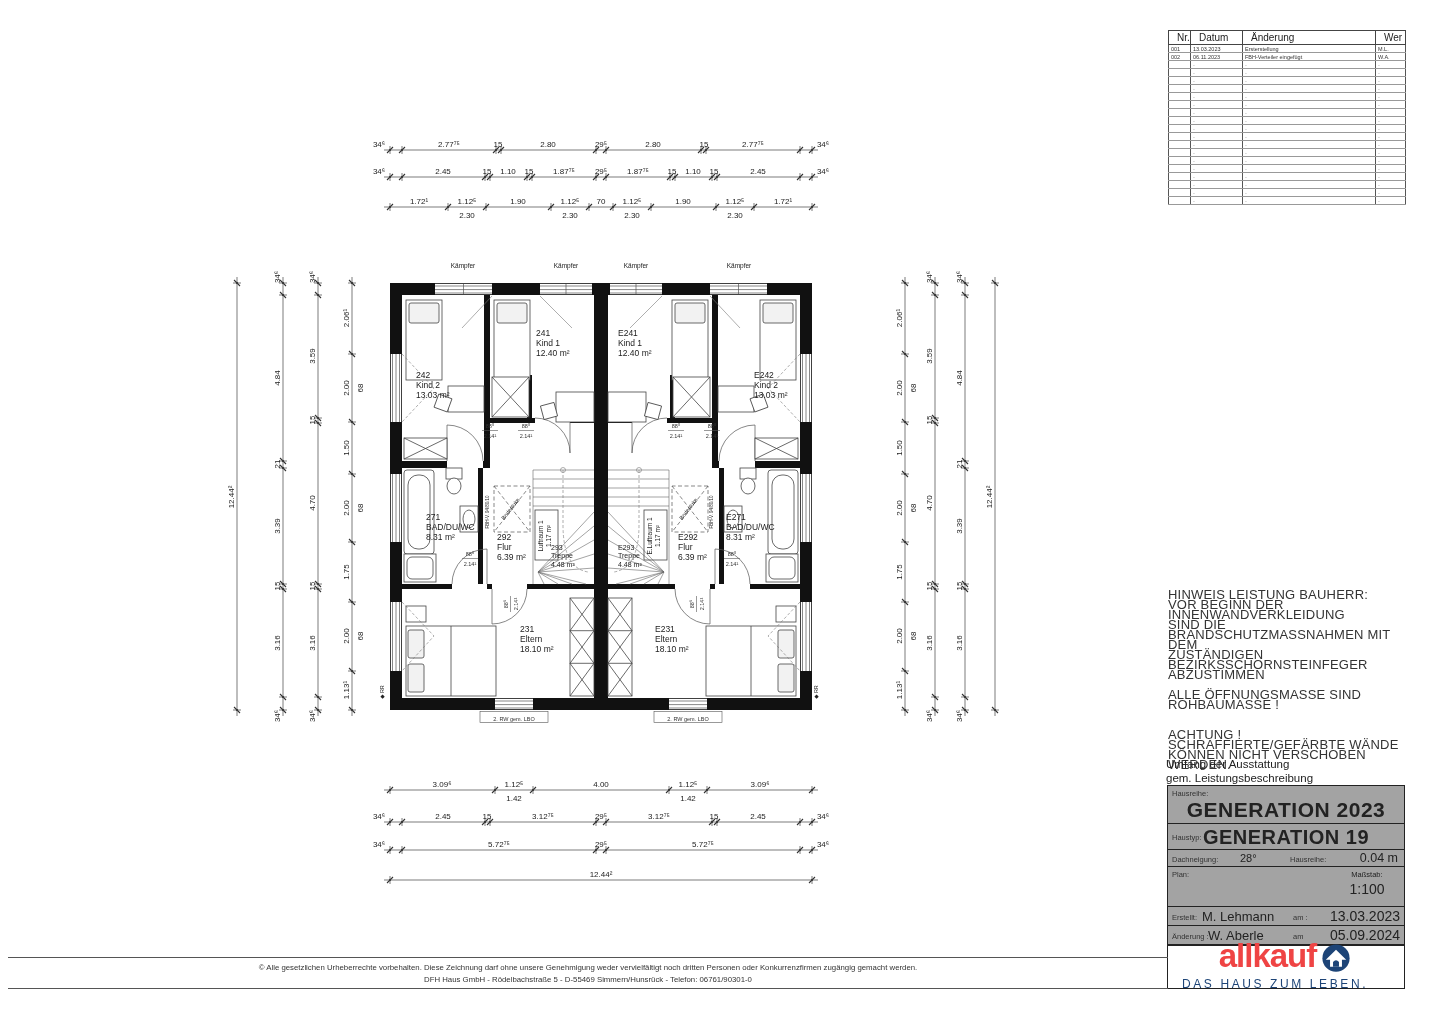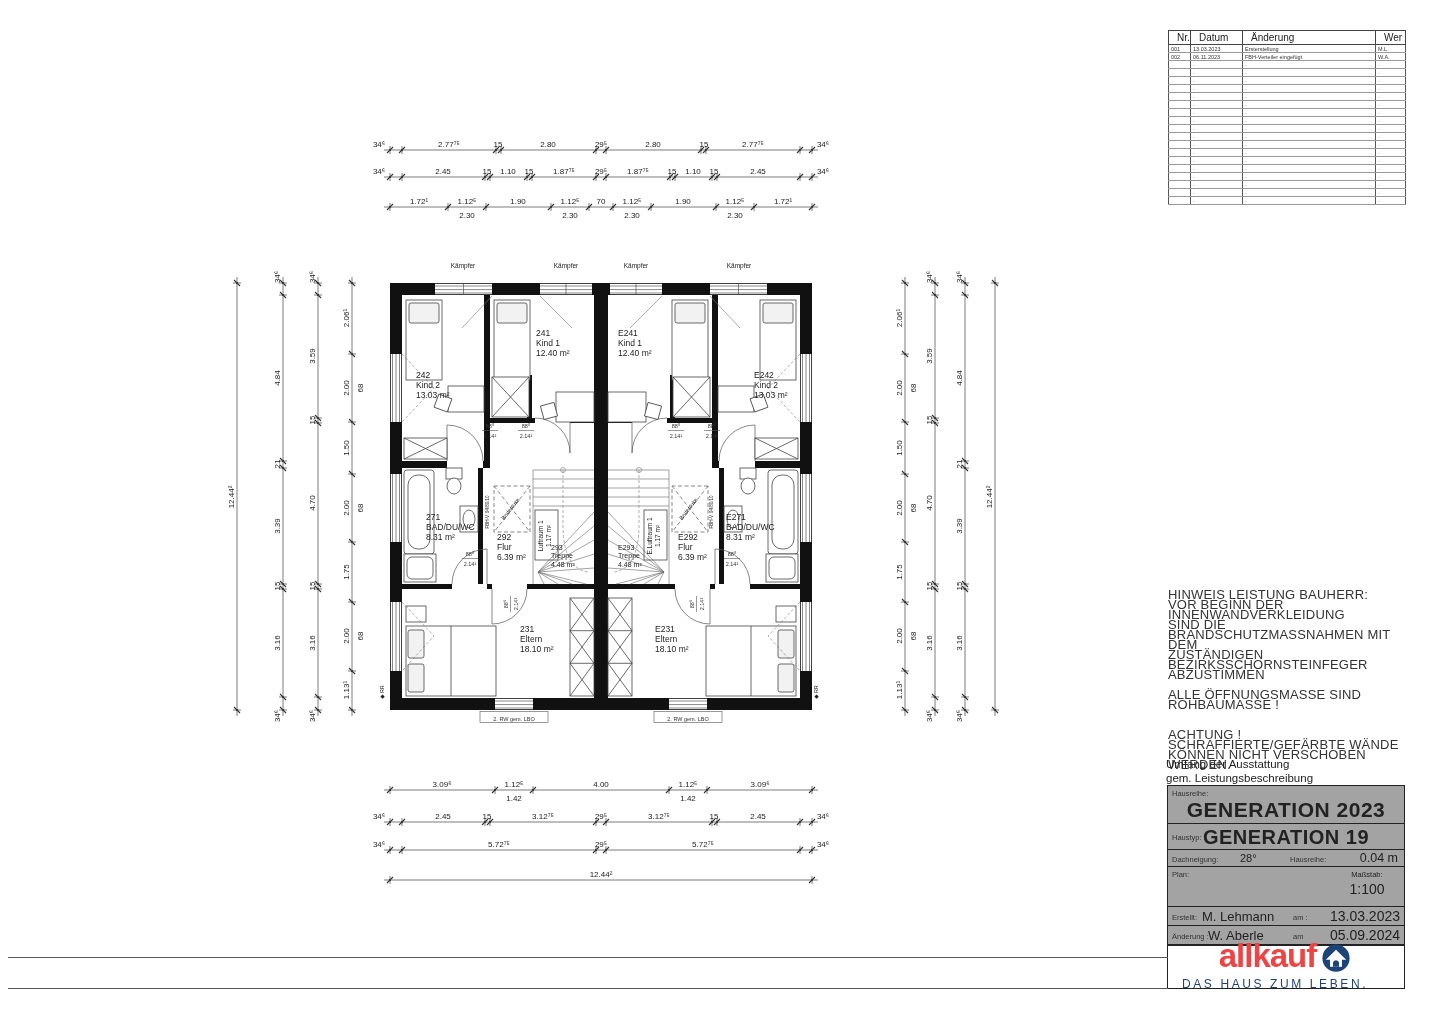--- a/index.html
+++ b/index.html
@@ -909,14 +909,16 @@
       <svg width="34" height="34" viewBox="0 0 40 40">
         <circle cx="20" cy="19" r="16" fill="#1d4477"></circle>
         <path d="M8,21 L20,9 L32,21 L27,21 L27,29 L13,29 L13,21 Z" fill="#fff"></path>
         <path d="M16.5,29 V23.5 Q20,19.5 23.5,23.5 V29 Z" fill="#1d4477"></path>
       </svg>
     </div>
     <div class="logo-tag" id="logo-tag" style="color: rgb(29, 68, 119);">DAS HAUS ZUM LEBEN.</div>
   </div>
 
   <div class="abs footer">
+    <div>© Alle gesetzlichen Urheberrechte vorbehalten. Diese Zeichnung darf ohne unsere Genehmigung weder vervielfältigt noch dritten Personen oder Konkurrenzfirmen zugängig gemacht werden.</div>
+    <div>DFH Haus GmbH  -  Rödelbachstraße 5  -  D-55469 Simmern/Hunsrück  -  Telefon: 06761/90301-0</div>
   </div>
 </div>
 
 </body></html>

